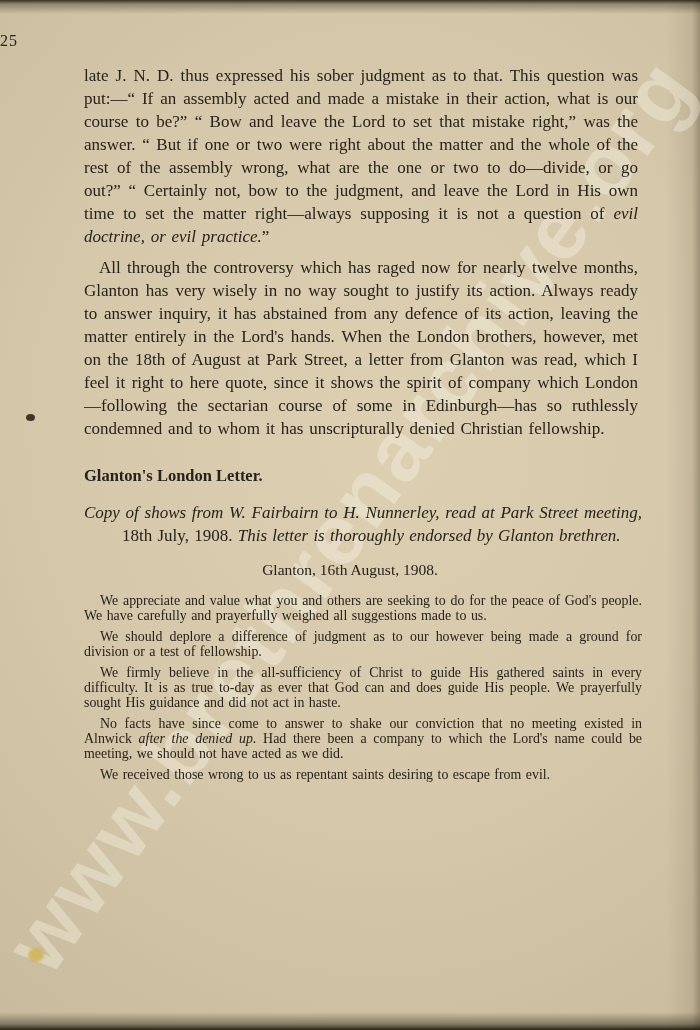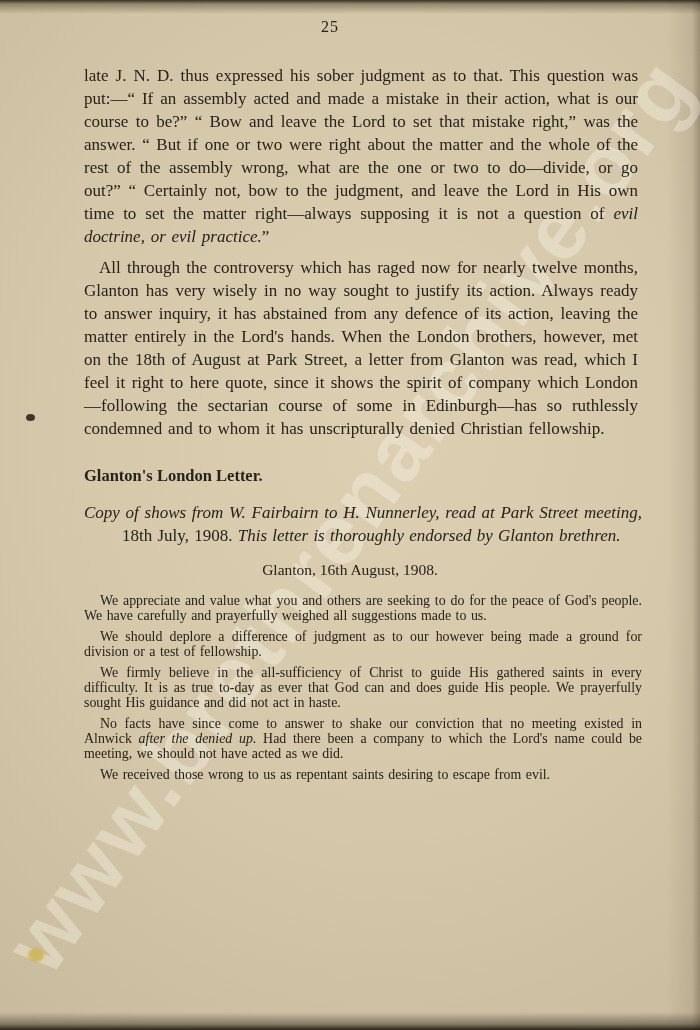--- a/index.html
+++ b/index.html
@@ -50,22 +50,22 @@
   }
   .artifact-dot{
     position:absolute;left:26px;top:414px;width:9px;height:7px;
     background:#241c10;border-radius:50%;opacity:.85;
   }
   .artifact-spot{
     position:absolute;left:28px;top:948px;width:16px;height:14px;
     background:#cdb24e;border-radius:50%;filter:blur(1px);opacity:.8;
   }
   .page-number{
-    position:absolute;top:18px;left:0;right:40px;
-    text-align:center;
+    position:absolute;top:32px;left:0;right:40px;
+    text-align:left;
     font-size:16px;letter-spacing:1px;
   }
   .text-column{
     position:absolute;
     left:84px;top:64px;width:558px;
   }
   p.main{
     margin:0 4px 8px 0;
     font-size:17px;line-height:23px;
     text-align:justify;

